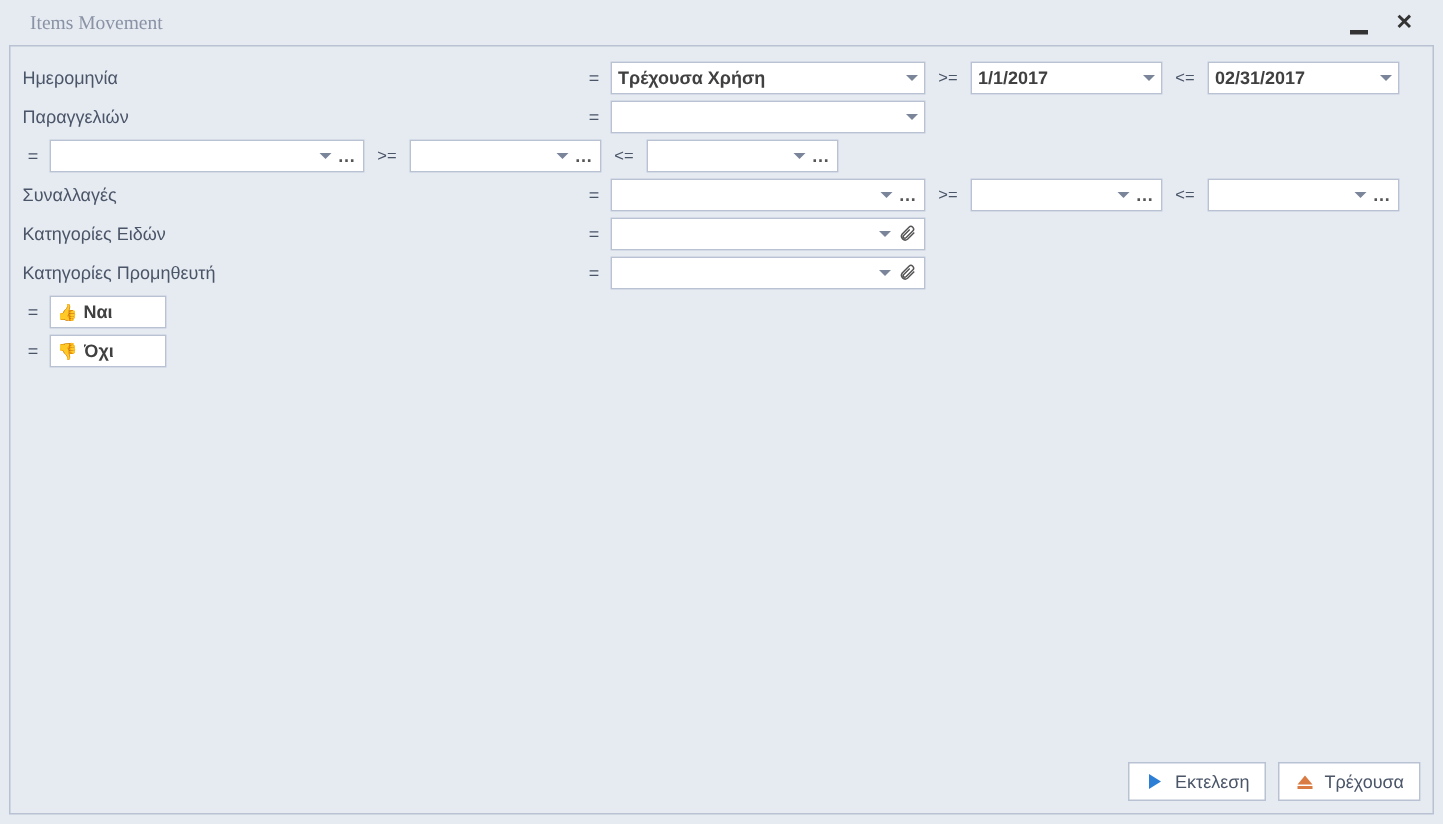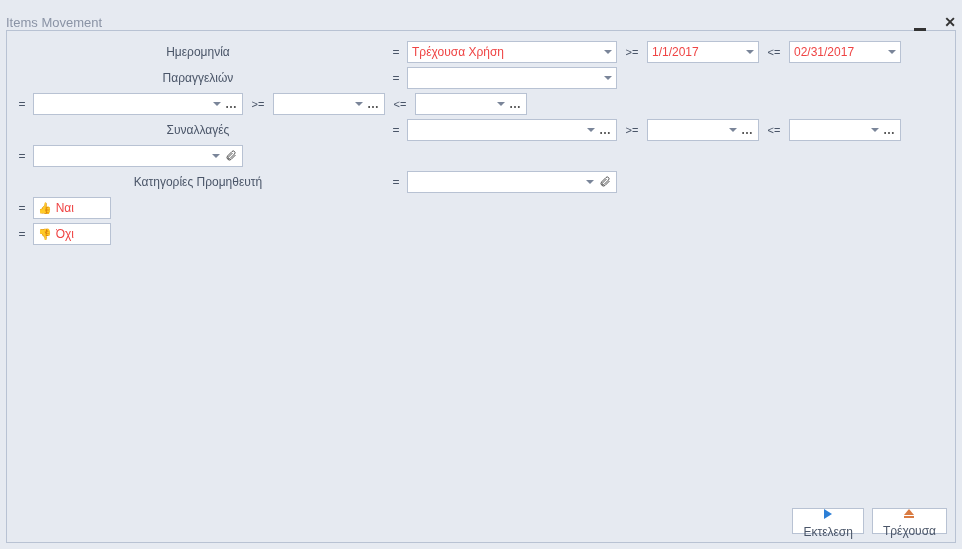--- a/index.html
+++ b/index.html
@@ -15,24 +15,25 @@
     .window {
       width: 962px;
       height: 549px;
       background: #e6eaf1;
       display: flex;
       flex-direction: column;
     }
     .titlebar {
       height: 30px;
       display: flex;
-      align-items: flex-end;
-      padding: 0 6px;
+      align-items: center;
+      padding: 0 20px;
       color: #8a93a5;
       font-size: 13px;
+      font-family: Liberation Serif, serif;
     }
     .titlebar-title { flex: 1; }
     .titlebar-controls { display: flex; gap: 18px; align-items: center; }
     .titlebar-controls span { cursor: pointer; color: #333; font-weight: bold; }
     .content-frame {
       margin: 0 6px 6px 6px;
       border: 1px solid #b8c2d3;
       background: #e6eaf1;
       flex: 1;
       display: flex;
@@ -41,21 +42,21 @@
     }
     .form-area { flex: 1; }
     .row {
       display: flex;
       align-items: center;
       height: 26px;
       gap: 4px;
     }
     .label {
       width: 370px;
-      text-align: center;
+      text-align: left;
       padding-right: 4px;
       color: #4a5568;
       white-space: nowrap;
     }
     .eq {
       width: 14px;
       text-align: center;
       color: #4a5568;
     }
     .op {
@@ -67,27 +68,28 @@
     .field {
       position: relative;
       height: 22px;
       background: #fff;
       border: 1px solid #b8c2d3;
       display: flex;
       align-items: center;
       padding: 0 4px;
     }
     .field-main { width: 210px; }
-    .field-range { width: 112px; }
+    .field-range { width: 128px; }
     .field-toggle { width: 78px; }
     .field-value {
       flex: 1;
-      color: #ef4444;
+      color: #404040;
       white-space: nowrap;
       overflow: hidden;
+      font-weight: bold;
     }
     .dropdown-arrow {
       width: 0; height: 0;
       border-left: 4px solid transparent;
       border-right: 4px solid transparent;
       border-top: 4px solid #7a8599;
       margin-left: 4px;
     }
     .dots {
       margin-left: 4px;
@@ -121,21 +123,20 @@
     .btn {
       height: 26px;
       background: #fff;
       border: 1px solid #b8c2d3;
       display: flex;
       align-items: center;
       padding: 0 10px;
       gap: 6px;
       cursor: pointer;
       color: #4a5568;
-      flex-direction: column;
     }
     .btn-icon {
       width: 14px;
       height: 14px;
       display: flex;
       align-items: center;
       justify-content: center;
     }
     .play-icon {
       width: 0; height: 0;
@@ -254,20 +255,21 @@
         </div>
         <div class="op">&lt;=</div>
         <div class="field field-range">
           <span class="field-value"></span>
           <span class="dropdown-arrow"></span>
           <span class="dots">…</span>
         </div>
       </div>
 
       <div class="row">
+        <div class="label">Κατηγορίες Ειδών</div>
         <div class="eq">=</div>
         <div class="field field-main">
           <span class="field-value"></span>
           <span class="dropdown-arrow"></span>
           <span class="attach-icon">
             <svg width="12" height="12" viewBox="0 0 24 24" fill="none" stroke="#555" stroke-width="2">
                 <path d="M21 10l-9 9a5 5 0 0 1-7-7l9-9a3.5 3.5 0 0 1 5 5l-9 9a2 2 0 0 1-3-3l8-8"></path>
               </svg>
           </span>
         </div>

